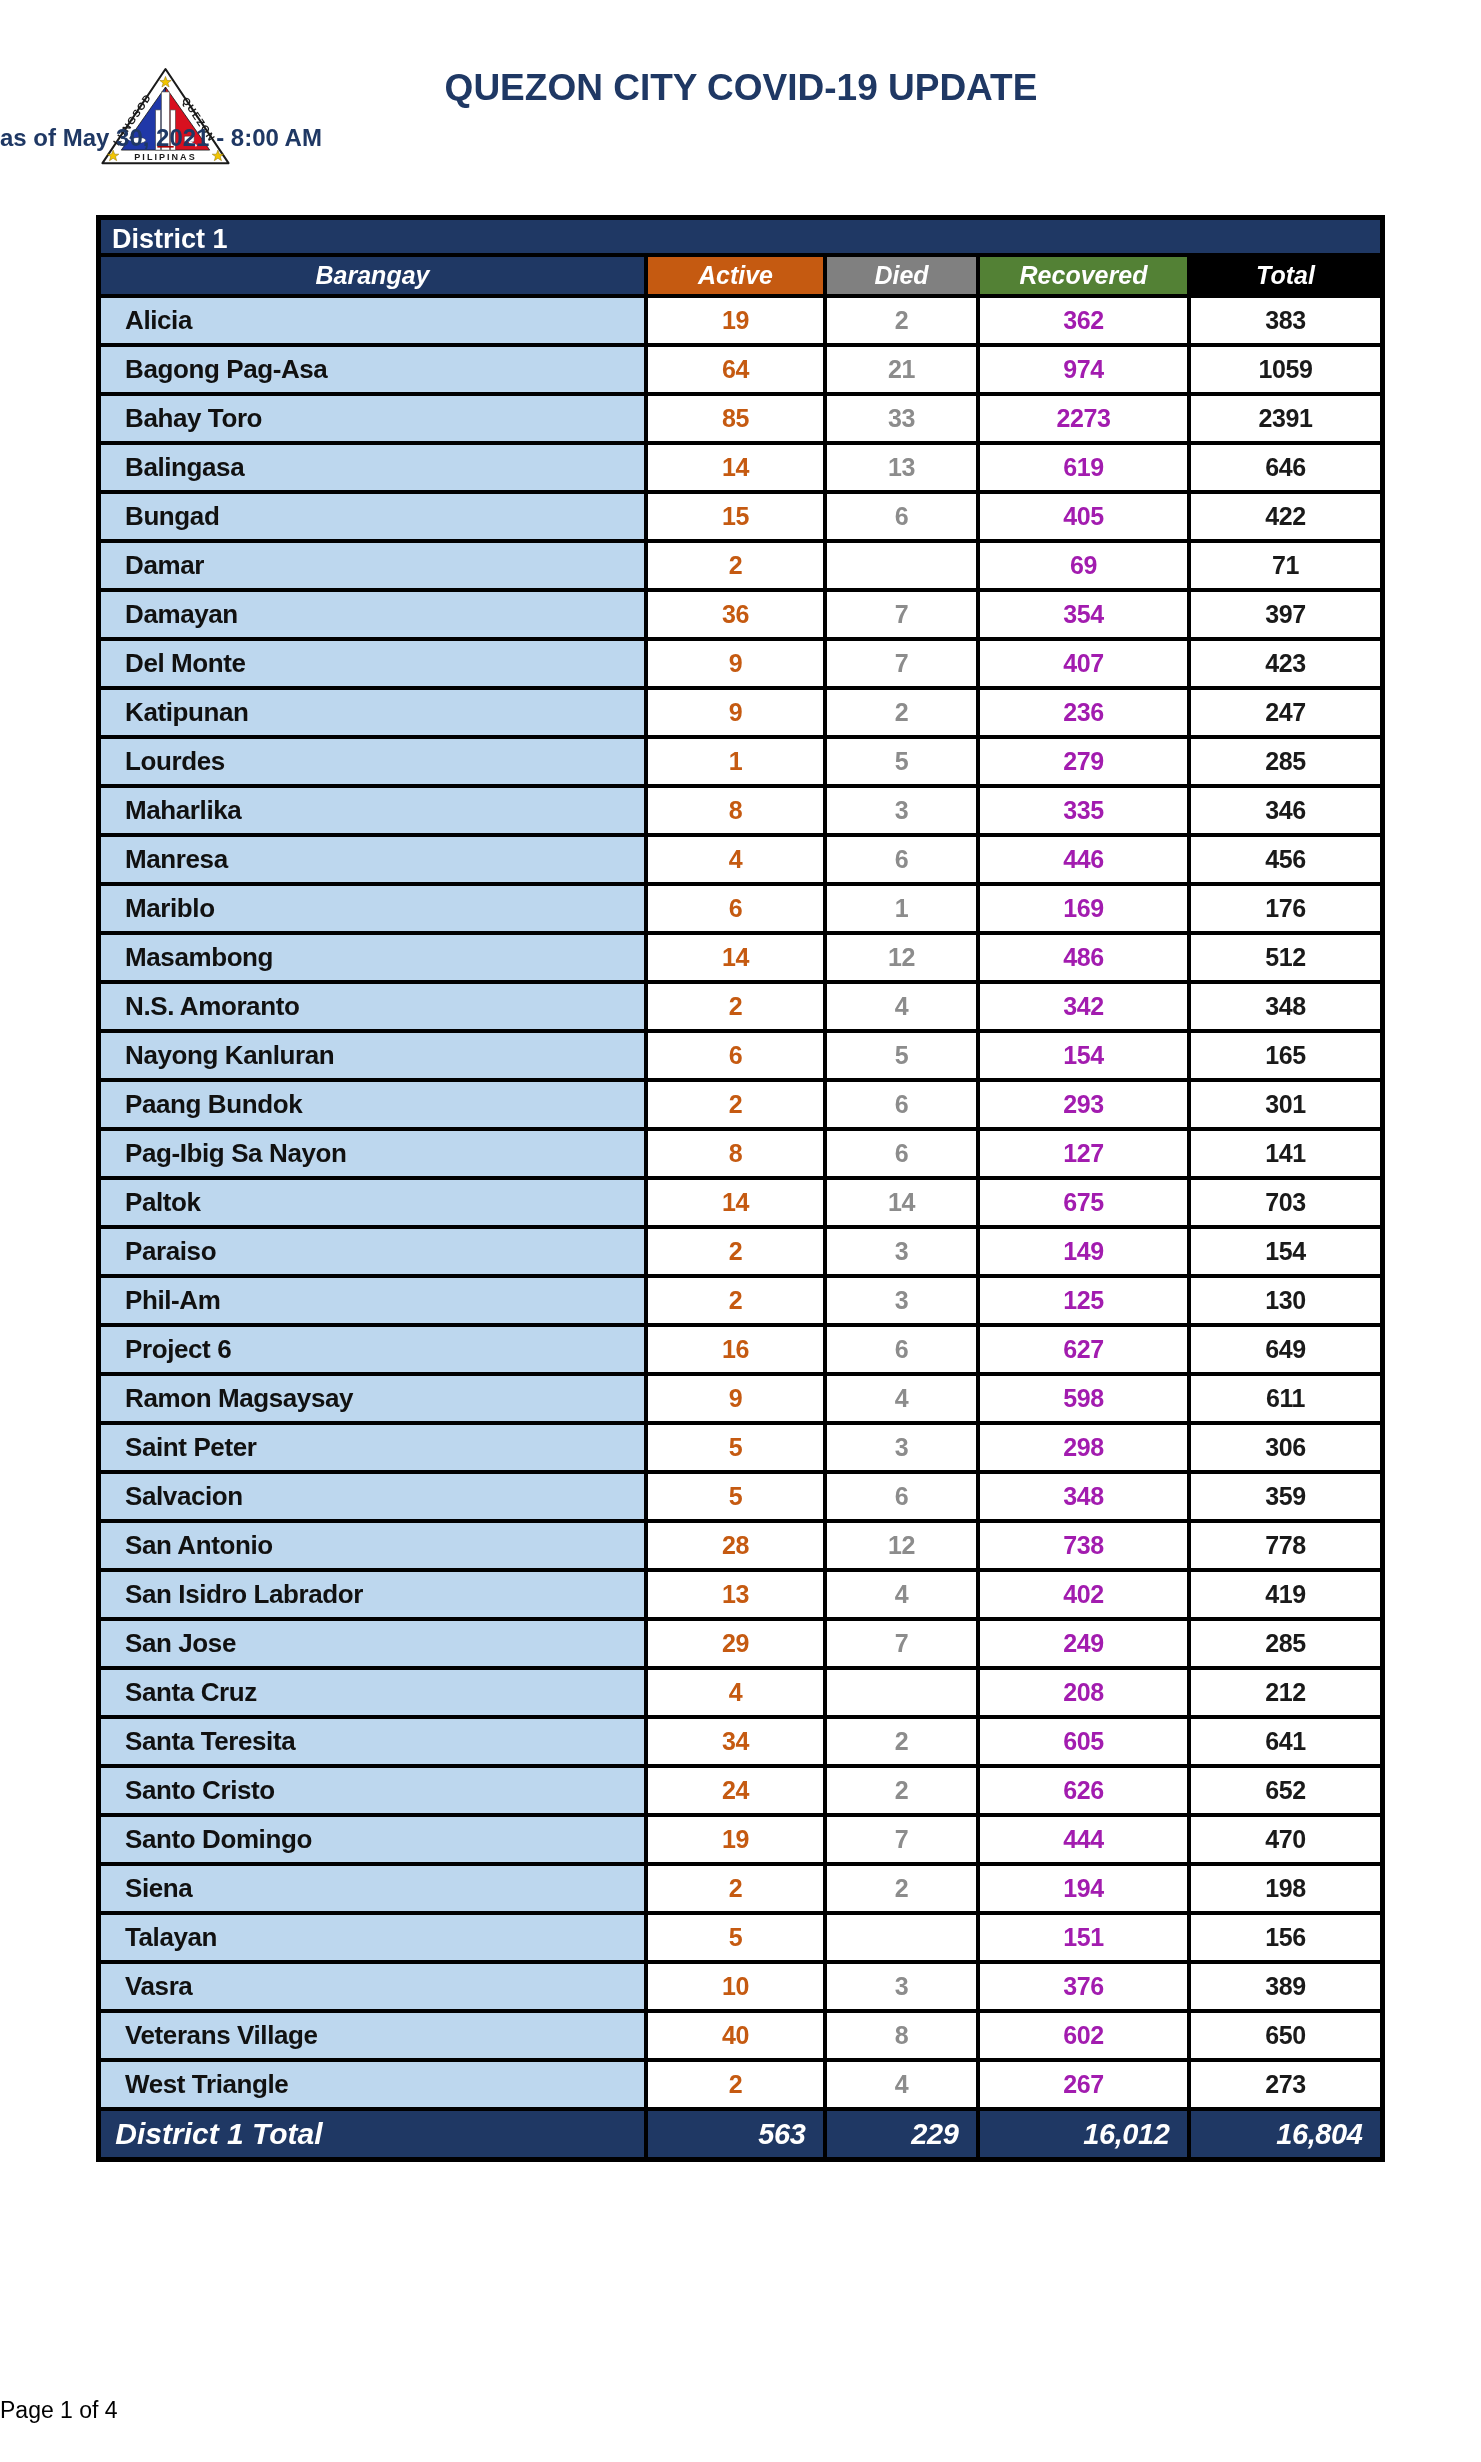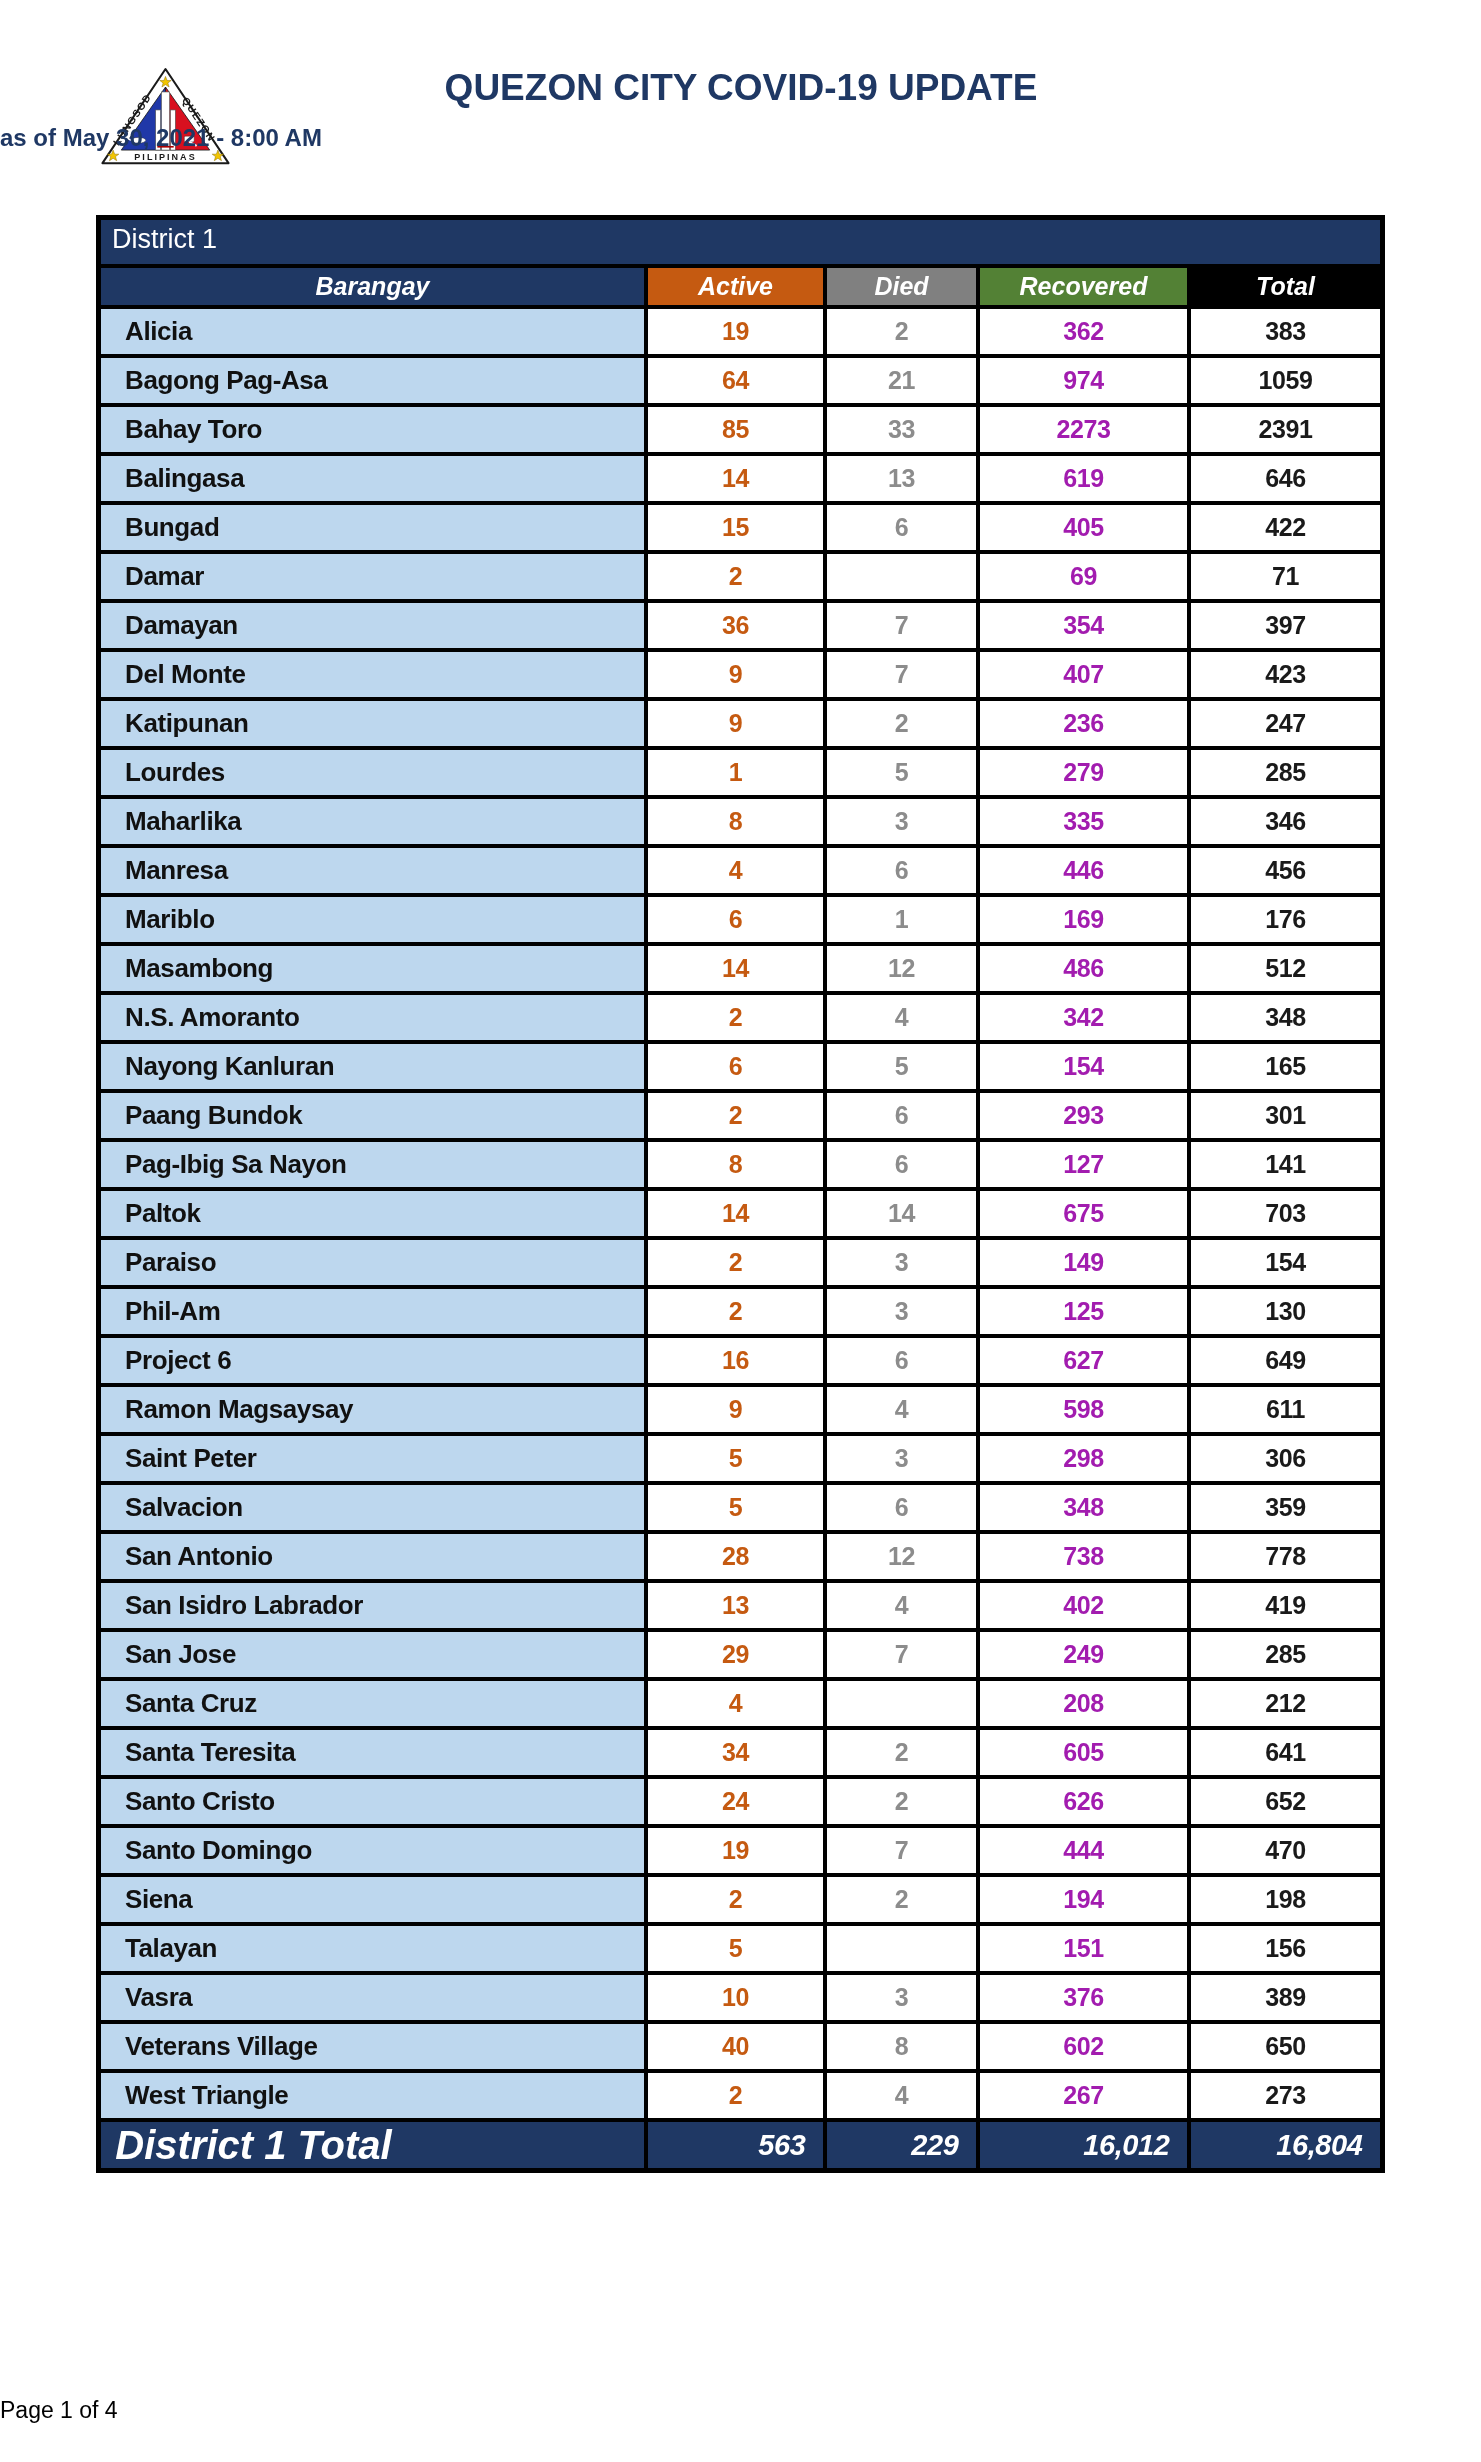--- a/index.html
+++ b/index.html
@@ -41,25 +41,25 @@
 
   
   .covid-table {
     position:absolute;
     left:96px; top:215px;
     width:1289px;
     background:#000;
     border:5.6px solid #000;
   }
   .district-bar {
-    height:44px;
+    height:33px;
     background:#1F3864;
     color:#fff;
     font-size:27px;
-    font-weight:normal;
+    font-weight:bold;
     line-height:38px;
     padding-left:11px;
     margin-bottom:4px;
   }
   .grid {
     display:grid;
     grid-template-columns:543px 175px 149px 207px 1fr;
     gap:4px;
     background:#000;
   }
@@ -109,21 +109,21 @@
   .tcell {
     height:46px;
     background:#1F3864;
     color:#fff;
     display:flex;
     align-items:center;
     font-weight:bold;
     font-style:italic;
   }
   .tcell.name {
-    font-size:40px;
+    font-size:30px;
     padding-left:14.3px;
   }
   .tcell.num {
     justify-content:flex-end;
     padding-right:17.5px;
     font-size:29px;
     letter-spacing:-0.4px;
   }
 
   

